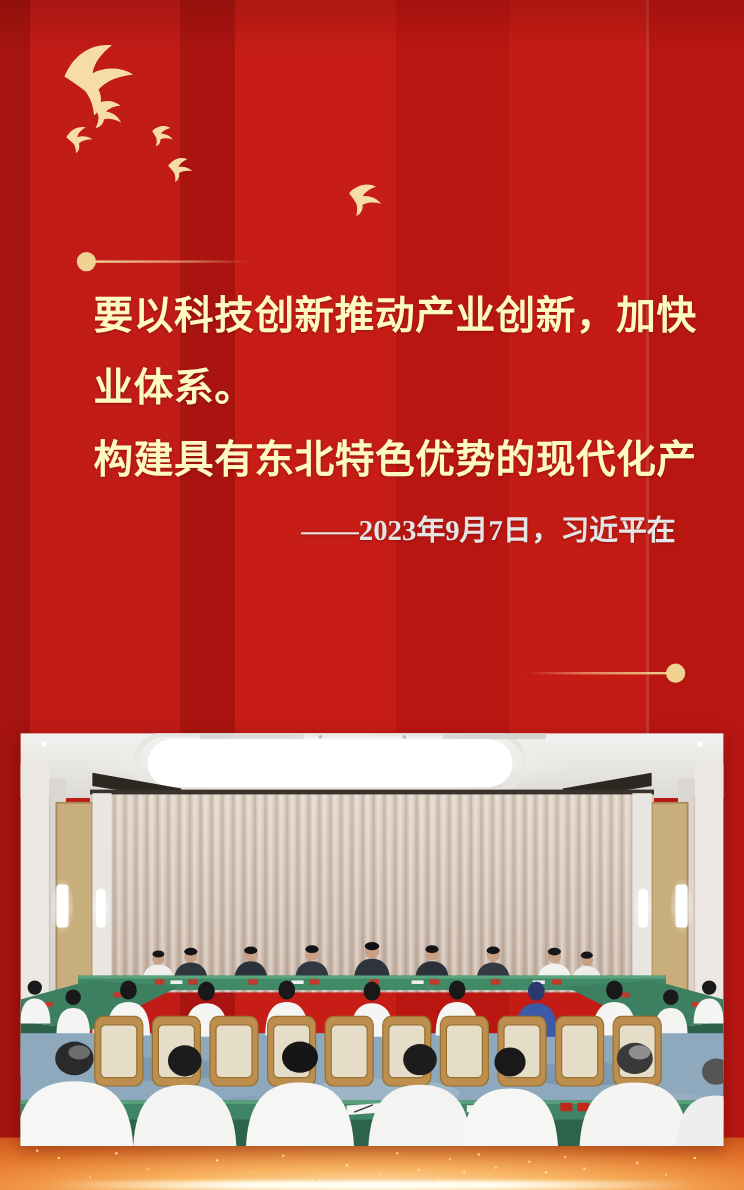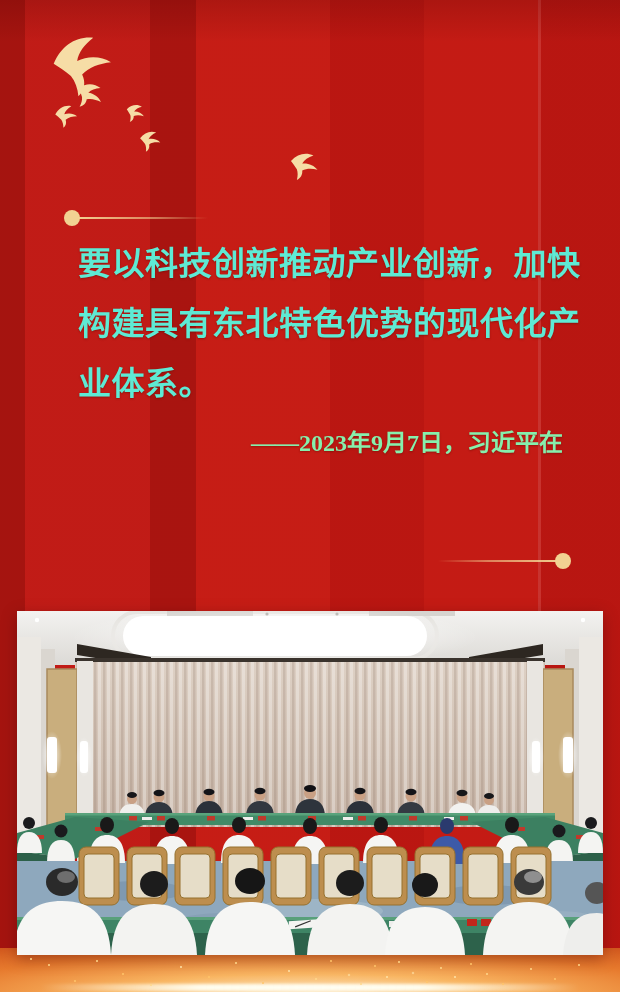--- a/index.html
+++ b/index.html
@@ -26,26 +26,26 @@
   .bird{fill:#f6dda6;}
   .dot{position:absolute;width:16px;height:16px;border-radius:50%;background:#f2d292;}
   .dot.t{left:64px;top:210px;}
   .line-t{position:absolute;left:78px;top:217px;width:130px;height:2px;
     background:linear-gradient(90deg,#f2d292 0%,rgba(242,210,146,.55) 60%,rgba(242,210,146,0) 100%);}
   .dot.b{left:555px;top:553px;}
   .line-b{position:absolute;left:438px;top:560px;width:124px;height:2px;
     background:linear-gradient(270deg,#f2d292 0%,rgba(242,210,146,.55) 60%,rgba(242,210,146,0) 100%);}
   .quote{
     position:absolute;left:78px;top:234px;width:505px;
-    color:#5eead4;font-size:33px;font-weight:700;line-height:60px;letter-spacing:.5px;
+    color:#fef9c3;font-size:33px;font-weight:700;line-height:60px;letter-spacing:.5px;
     text-shadow:0 1px 2px rgba(90,10,5,.45);
   }
   .attr{
     position:absolute;right:57px;top:417px;width:480px;text-align:right;
-    color:#86efac;font-size:24px;font-weight:700;line-height:53px;
+    color:#e5e5e5;font-size:24px;font-weight:700;line-height:53px;
     text-shadow:0 1px 2px rgba(90,10,5,.45);
   }
   .photo{position:absolute;left:17px;top:611px;width:586px;height:344px;z-index:2;
     box-shadow:0 4px 14px rgba(60,0,0,.35);}
   .glow{
     position:absolute;left:0;top:948px;width:620px;height:44px;z-index:1;
     background:
       radial-gradient(120% 190% at 50% 108%,
         rgba(255,246,216,.95) 0%, rgba(252,190,104,.92) 26%,
         rgba(232,124,46,.95) 52%, rgba(204,80,26,.92) 76%, rgba(178,44,16,.9) 100%),
@@ -85,22 +85,22 @@
     <use href="#dove" transform="translate(88,74) rotate(12) scale(0.66)"></use>
     <use href="#dove" transform="translate(100,102) rotate(2) scale(0.74)"></use>
     <use href="#dove" transform="translate(252,122) rotate(8) scale(1.0)"></use>
   </svg>
 
   <div class="dot t"></div>
   <div class="line-t"></div>
 
   <div class="quote">
     <div>要以科技创新推动产业创新，加快</div>
+    <div>业体系。</div>
     <div>构建具有东北特色优势的现代化产</div>
-    <div>业体系。</div>
   </div>
 
   <div class="attr">
     <div>——2023年9月7日，习近平在</div>
   </div>
 
   <div class="line-b"></div>
   <div class="dot b"></div>
 
   <svg class="photo" viewBox="0 0 586 344">

